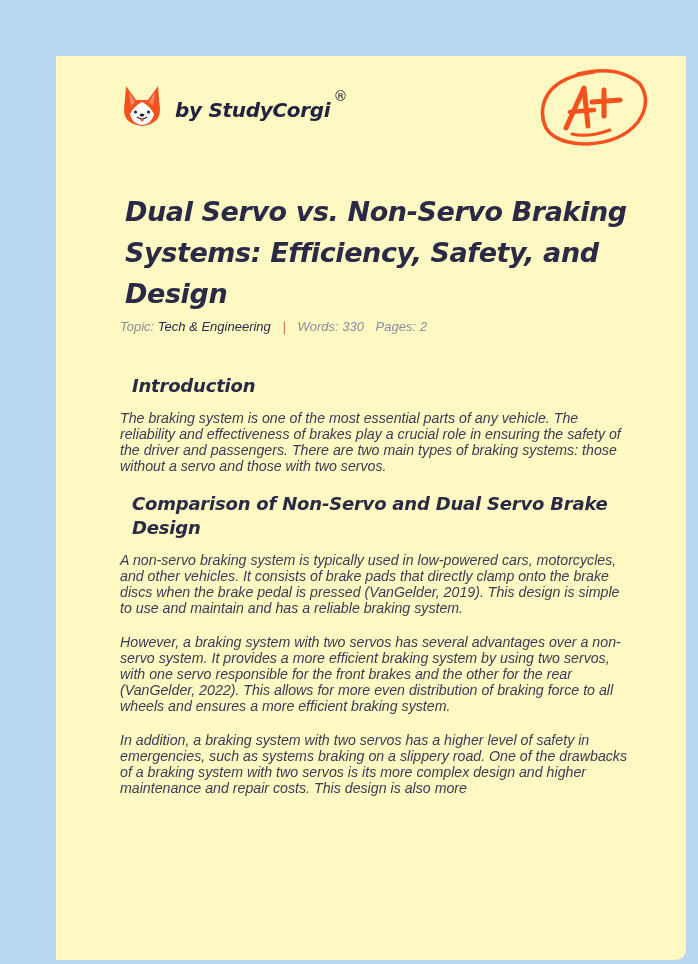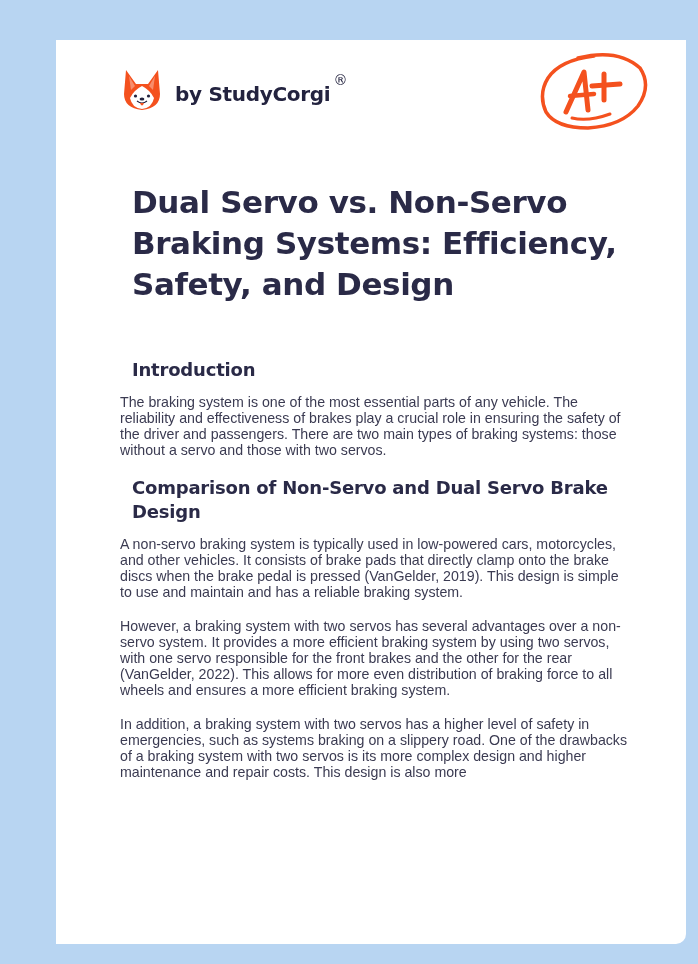--- a/index.html
+++ b/index.html
@@ -3,25 +3,26 @@
   <meta charset="utf-8">
   <style>
     html, body { margin: 0; padding: 0; }
     body {
       width: 698px; height: 964px; overflow: hidden;
       background: #b8d5f2;
       font-family: "Liberation Sans", sans-serif;
       position: relative;
     }
     .card {
-      position: absolute; left: 56px; top: 40px;
+      position: absolute; left: 56px; top: 56px;
       width: 630px; height: 904px;
-      background: #ffffff;
+      background: #fef9c3;
       border-radius: 0 0 10px 0;
       overflow: hidden;
+      font-style: italic;
     }
     .logo {
       position: absolute; left: 66px; top: 28px;
       display: flex; align-items: center;
     }
     .corgi { width: 40px; height: 44px; display: block; }
     .brand {
       margin-left: 13px; margin-top: 8px;
       font-family: "DejaVu Sans", sans-serif;
       font-weight: bold; font-size: 20px; color: #23233f;
@@ -31,23 +32,23 @@
       font-family: "DejaVu Sans", sans-serif;
       font-size: 14px; color: #23233f;
       position: relative; top: -10px; margin-left: 3px;
     }
     .grade {
       position: absolute; left: 482px; top: 10px;
       width: 112px; height: 82px;
     }
     .title {
       position: absolute; left: 64px; top: 130px; width: 520px;
-      margin: 12px;
+      margin: 5px;
       font-family: "DejaVu Sans", sans-serif;
-      font-weight: bold; font-size: 31px; line-height: 41px;
+      font-weight: bold; font-size: 27px; line-height: 41px;
       color: #2a2a47; letter-spacing: -0.4px;
     }
     .meta {
       position: absolute; left: 64px; top: 263px;
       font-size: 13px; color: #8c8c9e;
       white-space: nowrap;
     }
     .meta .topic { color: #2a2a47; }
     .meta .sep { color: #e0642c; margin: 0 8px; }
     .meta .gap { margin-left: 8px; }
@@ -95,20 +96,27 @@
     <path d="M40 8 Q80 -2 102 18 Q114 36 100 56 Q84 76 50 78 Q18 78 8 62 Q0 44 10 28 Q22 10 56 6" fill="none" stroke="#f4511e" stroke-width="3.5" stroke-linecap="round"></path>
     <path d="M28 62 L46 22 L50 60" fill="none" stroke="#f4511e" stroke-width="5" stroke-linecap="round" stroke-linejoin="round"></path>
     <path d="M32 46 L56 44" fill="none" stroke="#f4511e" stroke-width="4.5" stroke-linecap="round"></path>
     <path d="M66 24 L66 50" fill="none" stroke="#f4511e" stroke-width="5" stroke-linecap="round"></path>
     <path d="M54 36 L82 34" fill="none" stroke="#f4511e" stroke-width="5" stroke-linecap="round"></path>
     <path d="M34 68 Q50 72 72 64" fill="none" stroke="#f4511e" stroke-width="3" stroke-linecap="round"></path>
   </svg>
 
   <h1 class="title">Dual Servo vs. Non-Servo Braking Systems: Efficiency, Safety, and Design</h1>
 
+  <div class="meta">
+    <span>Topic:</span>
+    <span class="topic">Tech &amp; Engineering</span>
+    <span class="sep">|</span>
+    <span>Words: 330</span>
+    <span class="gap">Pages: 2</span>
+  </div>
 
   <div class="content">
     <h2 class="h-intro">Introduction</h2>
     <p class="p-intro">The braking system is one of the most essential parts of any vehicle. The reliability and effectiveness of brakes play a crucial role in ensuring the safety of the driver and passengers. There are two main types of braking systems: those without a servo and those with two servos.</p>
 
     <h2 class="h-comp">Comparison of Non-Servo and Dual Servo Brake Design</h2>
     <p class="p-gap">A non-servo braking system is typically used in low-powered cars, motorcycles, and other vehicles. It consists of brake pads that directly clamp onto the brake discs when the brake pedal is pressed (VanGelder, 2019). This design is simple to use and maintain and has a reliable braking system.</p>
     <p class="p-gap">However, a braking system with two servos has several advantages over a non-servo system. It provides a more efficient braking system by using two servos, with one servo responsible for the front brakes and the other for the rear (VanGelder, 2022). This allows for more even distribution of braking force to all wheels and ensures a more efficient braking system.</p>
     <p>In addition, a braking system with two servos has a higher level of safety in emergencies, such as systems braking on a slippery road. One of the drawbacks of a braking system with two servos is its more complex design and higher maintenance and repair costs. This design is also more</p>
   </div>

